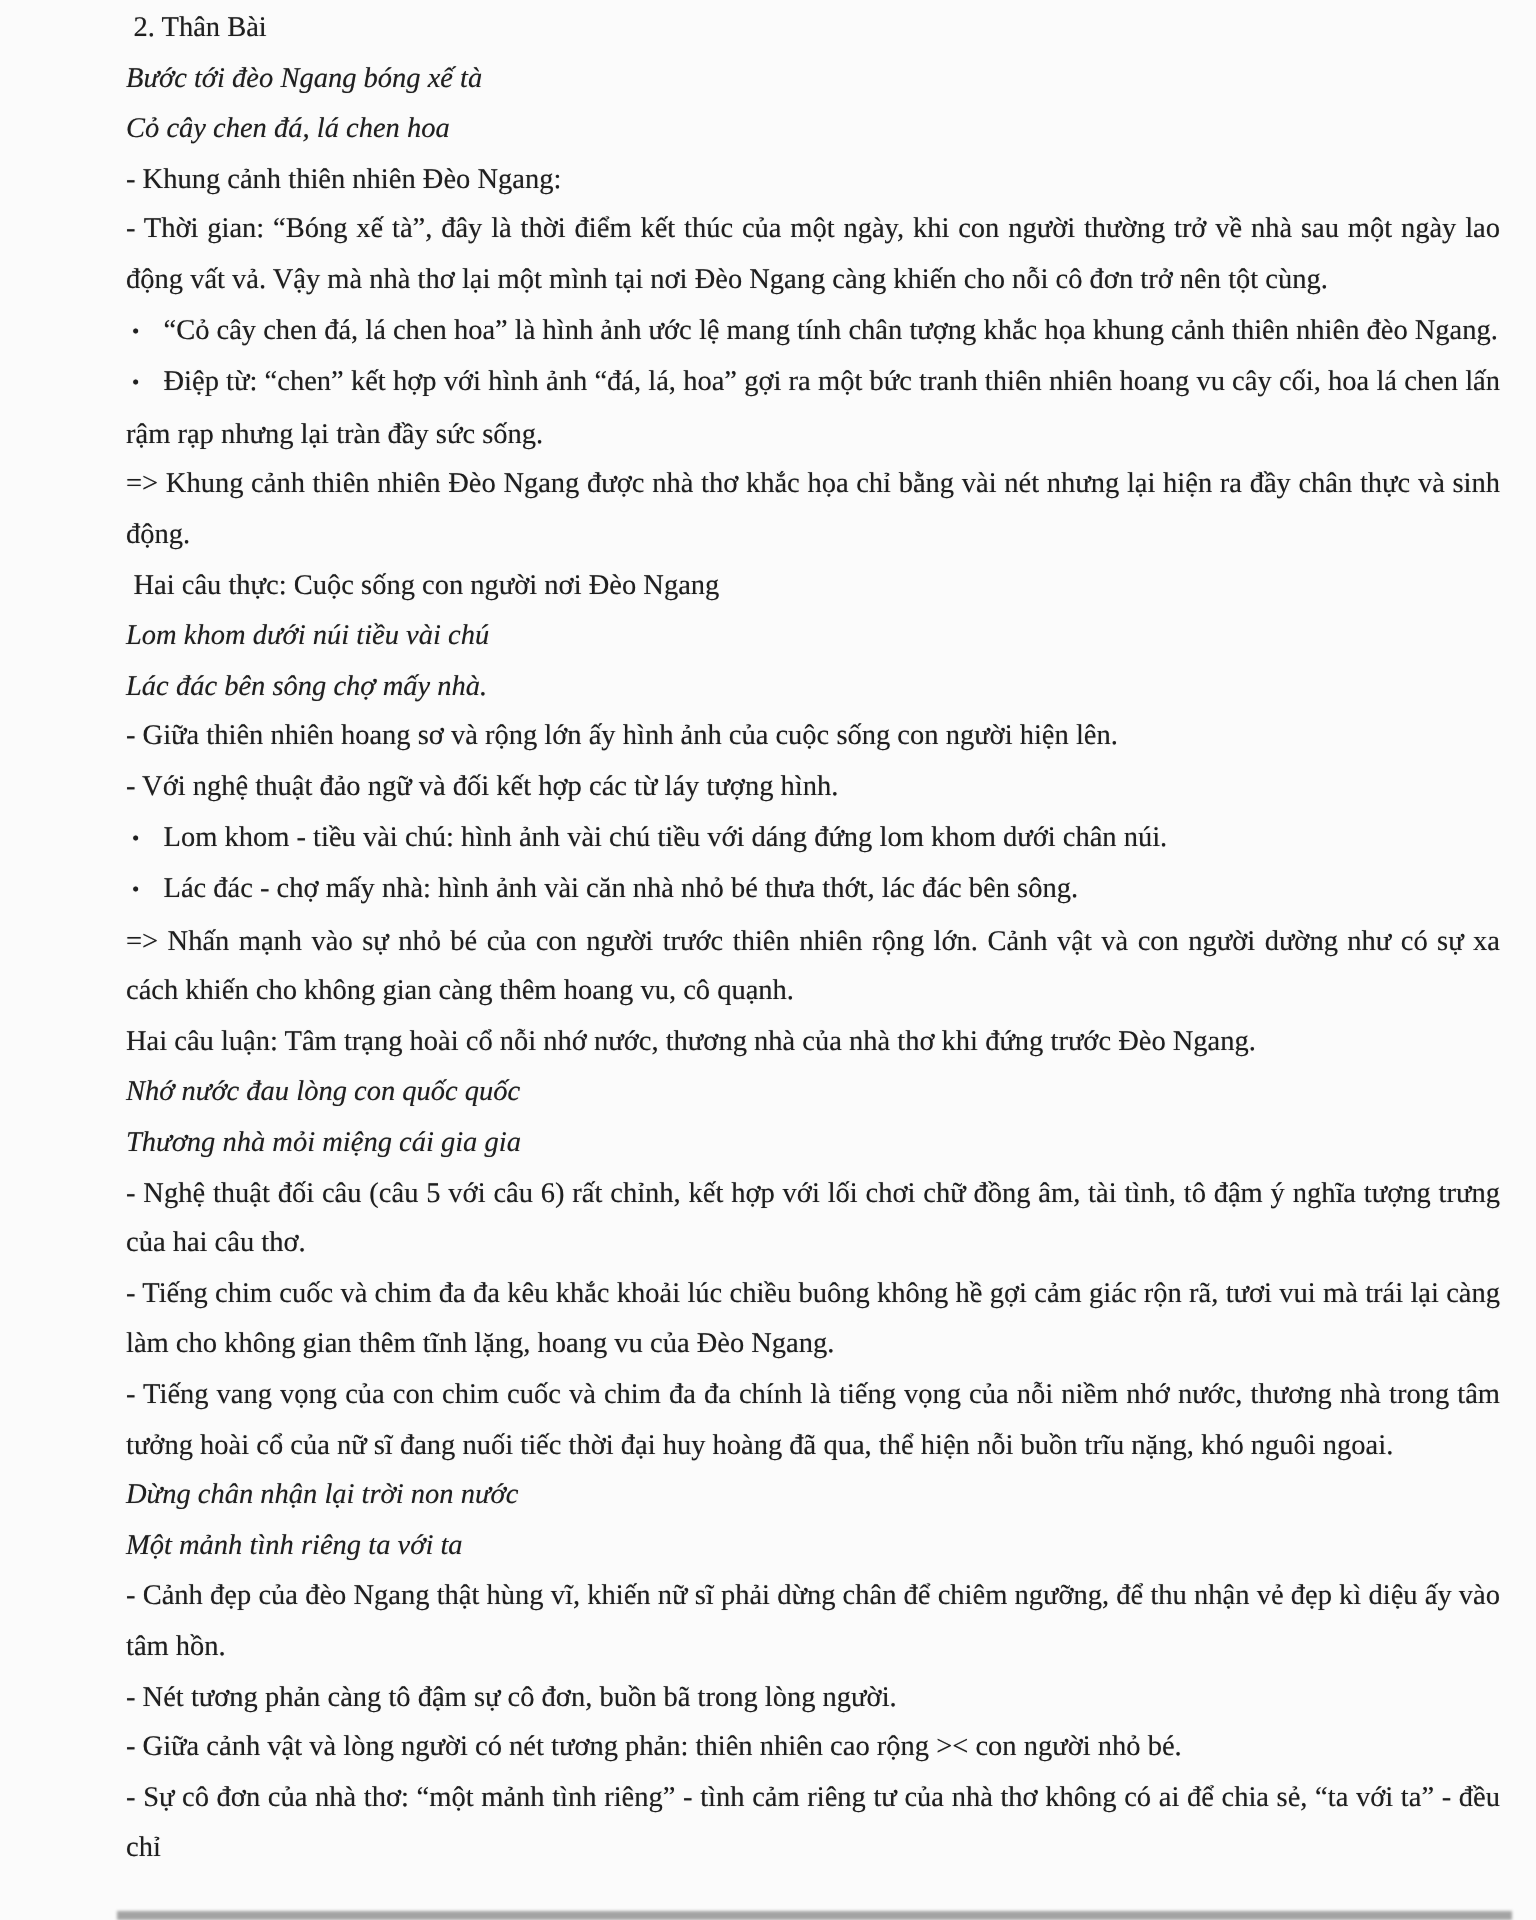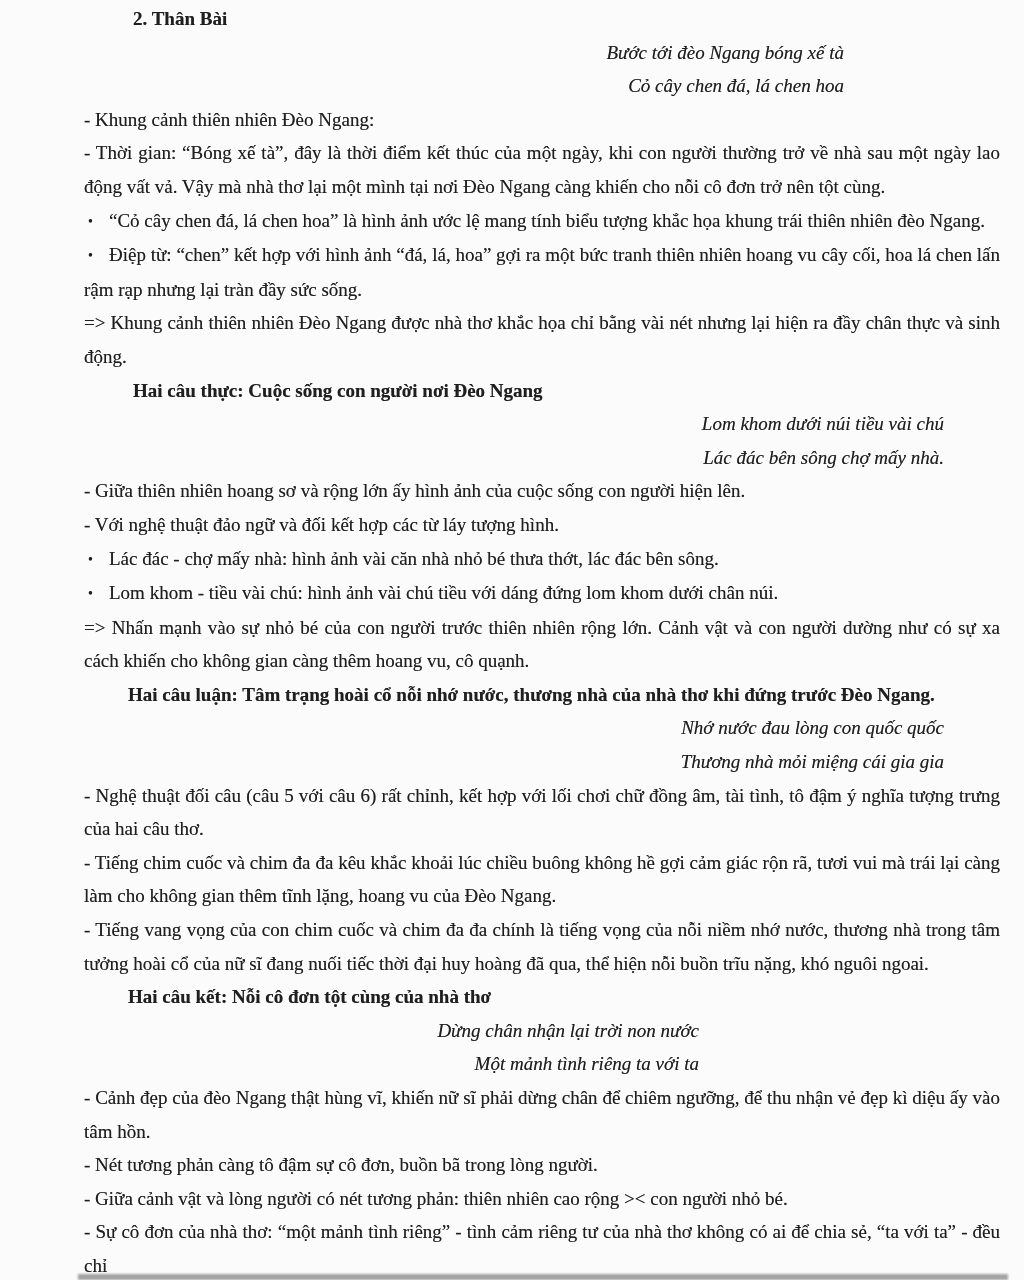--- a/index.html
+++ b/index.html
@@ -23,28 +23,27 @@
     text-shadow: 0 0 0.5px rgba(45,45,45,.6);
   }
   #doc p {
     margin: 0;
     font-size: 19px;
     line-height: 33.6px;
     text-align: justify;
   }
   #doc p.heading,
   #doc p.heading-indent {
-    font-weight: bold;
+    font-weight: normal;
     text-align: left;
-    margin-left: 44px;
   }
   #doc p.heading-indent { padding-left: 5px; }
   #doc p.verse {
     font-style: italic;
-    text-align: right;
+    text-align: left;
   }
   #doc p.verse-a { width: 760px; }
   #doc p.verse-b { width: 860px; }
   #doc p.verse-c { width: 615px; }
   .bullet-marker {
     display: inline-block;
     width: 21px;
     padding-left: 4px;
     font-size: 14px;
     vertical-align: 1px;
@@ -64,38 +63,37 @@
 </head>
 <body style="background: rgb(251, 251, 251);">
 
 <main>
   <div id="doc" style="color: rgb(31, 31, 31);">
       <p class="heading-indent">2. Thân Bài</p>
       <p class="verse-a verse">Bước tới đèo Ngang bóng xế tà</p>
       <p class="verse-a verse">Cỏ cây chen đá, lá chen hoa</p>
       <p class="para">- Khung cảnh thiên nhiên Đèo Ngang:</p>
       <p class="para">- Thời gian: “Bóng xế tà”,  đây là thời điểm kết thúc của một ngày, khi con người thường trở về nhà sau một ngày lao động vất vả. Vậy mà nhà thơ lại một mình tại nơi Đèo Ngang càng khiến cho nỗi cô đơn trở nên tột cùng.</p>
-      <p class="bullet"><span class="bullet-marker">•</span><span>“Cỏ cây chen đá, lá chen hoa” là hình ảnh ước lệ mang tính biểu tượng khắc họa khung trái thiên nhiên đèo Ngang.</span></p>
+      <p class="bullet"><span class="bullet-marker">•</span><span>“Cỏ cây chen đá, lá chen hoa” là hình ảnh ước lệ mang tính chân tượng khắc họa khung cảnh thiên nhiên đèo Ngang.</span></p>
       <p class="bullet"><span class="bullet-marker">•</span><span>Điệp từ: “chen” kết hợp với hình ảnh “đá, lá, hoa” gợi ra một bức tranh thiên nhiên hoang vu cây cối, hoa lá chen lấn rậm rạp nhưng lại tràn đầy sức sống.</span></p>
       <p class="para">=&gt; Khung cảnh thiên nhiên Đèo Ngang được nhà thơ khắc họa chỉ bằng vài nét nhưng lại hiện ra đầy chân thực và sinh động.</p>
       <p class="heading-indent">Hai câu thực: Cuộc sống con người nơi Đèo Ngang</p>
       <p class="verse-b verse">Lom khom dưới núi tiều vài chú</p>
       <p class="verse-b verse">Lác đác bên sông chợ mấy nhà.</p>
       <p class="para">- Giữa thiên nhiên hoang sơ và rộng lớn ấy hình ảnh của cuộc sống con người hiện lên.</p>
       <p class="para">- Với nghệ thuật đảo ngữ và đối kết hợp các từ láy tượng hình.</p>
+      <p class="bullet"><span class="bullet-marker">•</span><span>Lom khom - tiều vài chú: hình ảnh vài chú tiều với dáng đứng lom khom dưới chân núi.</span></p>
       <p class="bullet"><span class="bullet-marker">•</span><span>Lác đác - chợ mấy nhà: hình ảnh vài căn nhà nhỏ bé thưa thớt, lác đác bên sông.</span></p>
-      <p class="bullet"><span class="bullet-marker">•</span><span>Lom khom - tiều vài chú: hình ảnh vài chú tiều với dáng đứng lom khom dưới chân núi.</span></p>
       <p class="para">=&gt; Nhấn mạnh vào sự nhỏ bé của con người trước thiên nhiên rộng lớn. Cảnh vật và con người dường như có sự xa cách khiến cho không gian càng thêm hoang vu, cô quạnh.</p>
       <p class="heading">Hai câu luận: Tâm trạng hoài cổ nỗi nhớ nước, thương nhà của nhà thơ khi đứng trước Đèo Ngang.</p>
       <p class="verse-b verse">Nhớ nước đau lòng con quốc quốc</p>
       <p class="verse-b verse">Thương nhà mỏi miệng cái gia gia</p>
       <p class="para">- Nghệ thuật đối câu (câu 5 với câu 6) rất chỉnh, kết hợp với lối chơi chữ đồng âm,  tài tình, tô đậm ý nghĩa tượng trưng của hai câu thơ.</p>
       <p class="para">- Tiếng chim cuốc và chim đa đa kêu khắc khoải lúc chiều buông không hề gợi cảm giác rộn rã, tươi vui mà trái lại càng làm cho không gian thêm tĩnh lặng, hoang vu của Đèo Ngang.</p>
       <p class="para">- Tiếng vang vọng của con chim cuốc và chim đa đa chính là tiếng vọng của nỗi niềm nhớ nước, thương nhà trong tâm tưởng hoài cổ của nữ sĩ đang nuối tiếc thời đại huy hoàng đã qua, thể hiện nỗi buồn trĩu nặng, khó nguôi ngoai.</p>
-      <p class="heading">Hai câu kết: Nỗi cô đơn tột cùng của nhà thơ</p>
       <p class="verse-c verse">Dừng chân nhận lại trời non nước</p>
       <p class="verse-c verse">Một mảnh tình riêng ta với ta</p>
       <p class="para">- Cảnh đẹp của đèo Ngang thật hùng vĩ, khiến nữ sĩ phải dừng chân để chiêm ngưỡng, để thu nhận vẻ đẹp kì diệu ấy vào tâm hồn.</p>
       <p class="para">- Nét tương phản càng tô đậm sự cô đơn, buồn bã trong lòng người.</p>
       <p class="para">- Giữa cảnh vật và lòng người có nét tương phản: thiên nhiên cao rộng &gt;&lt; con người nhỏ bé.</p>
       <p class="para">- Sự cô đơn của nhà thơ: “một mảnh tình riêng” - tình cảm riêng tư của nhà thơ không có ai để chia sẻ, “ta với ta” - đều chỉ</p>
     </div>
   <div class="bottom-smear"></div>
 </main>
 

